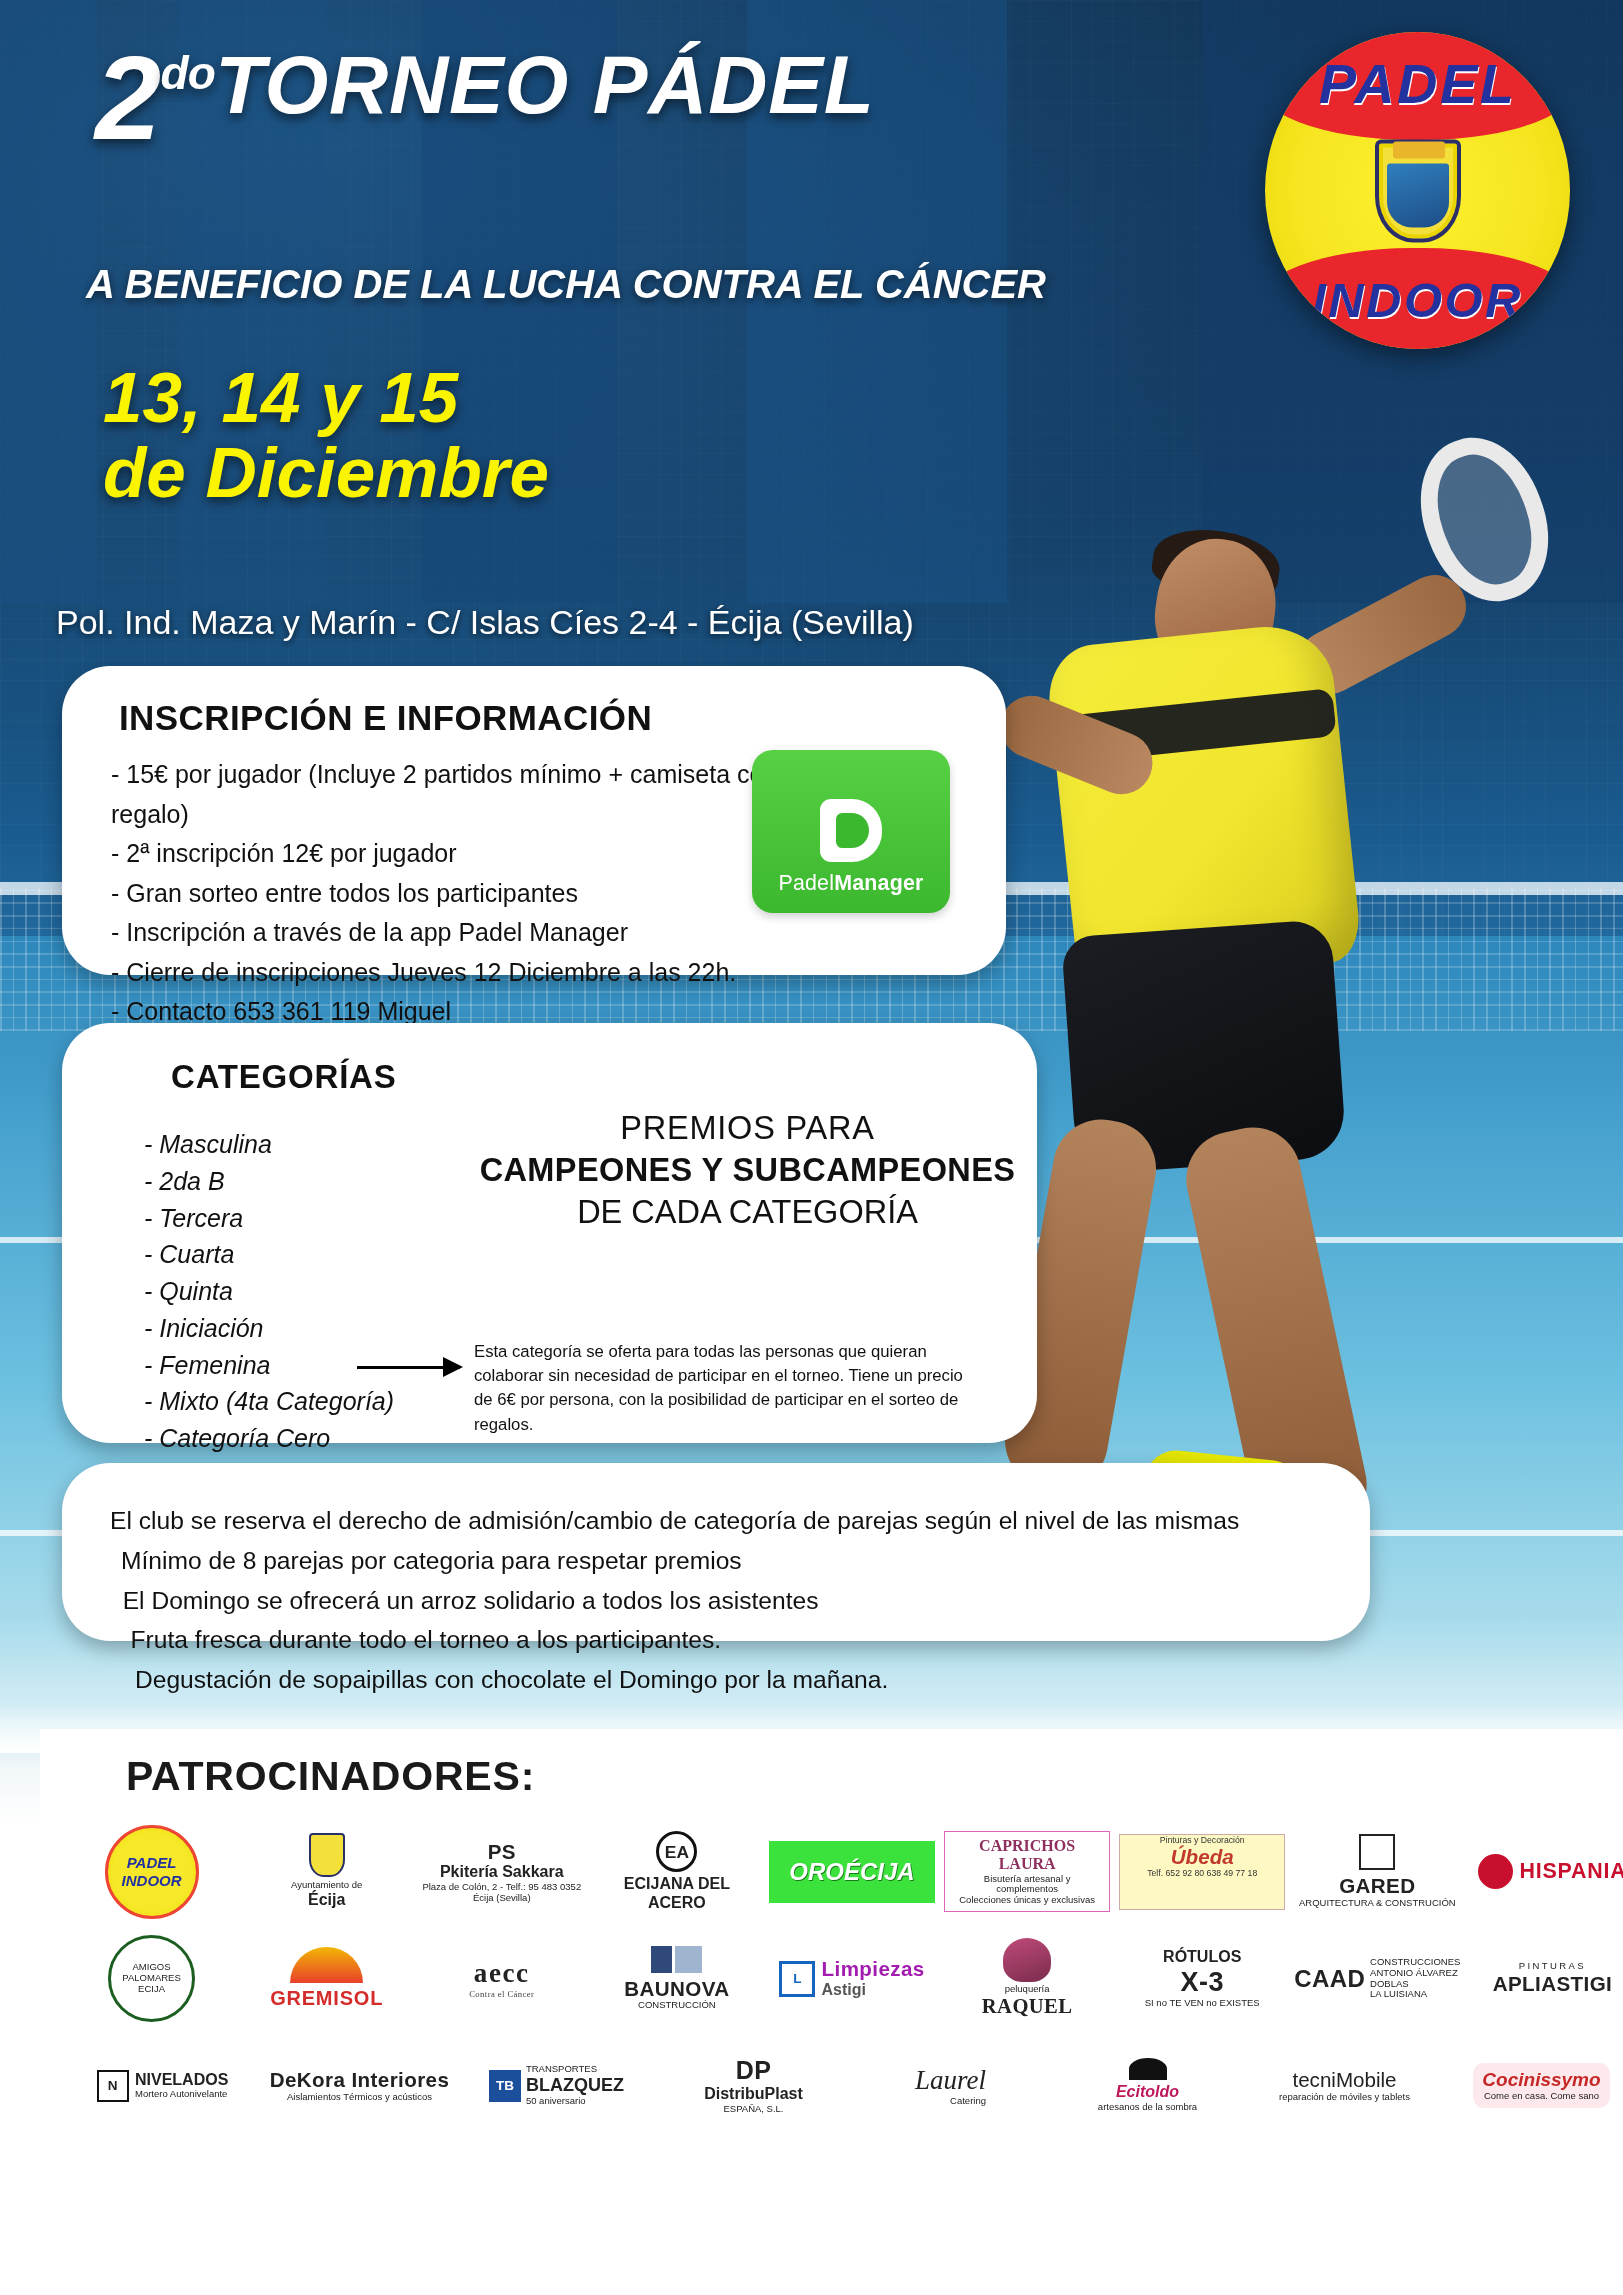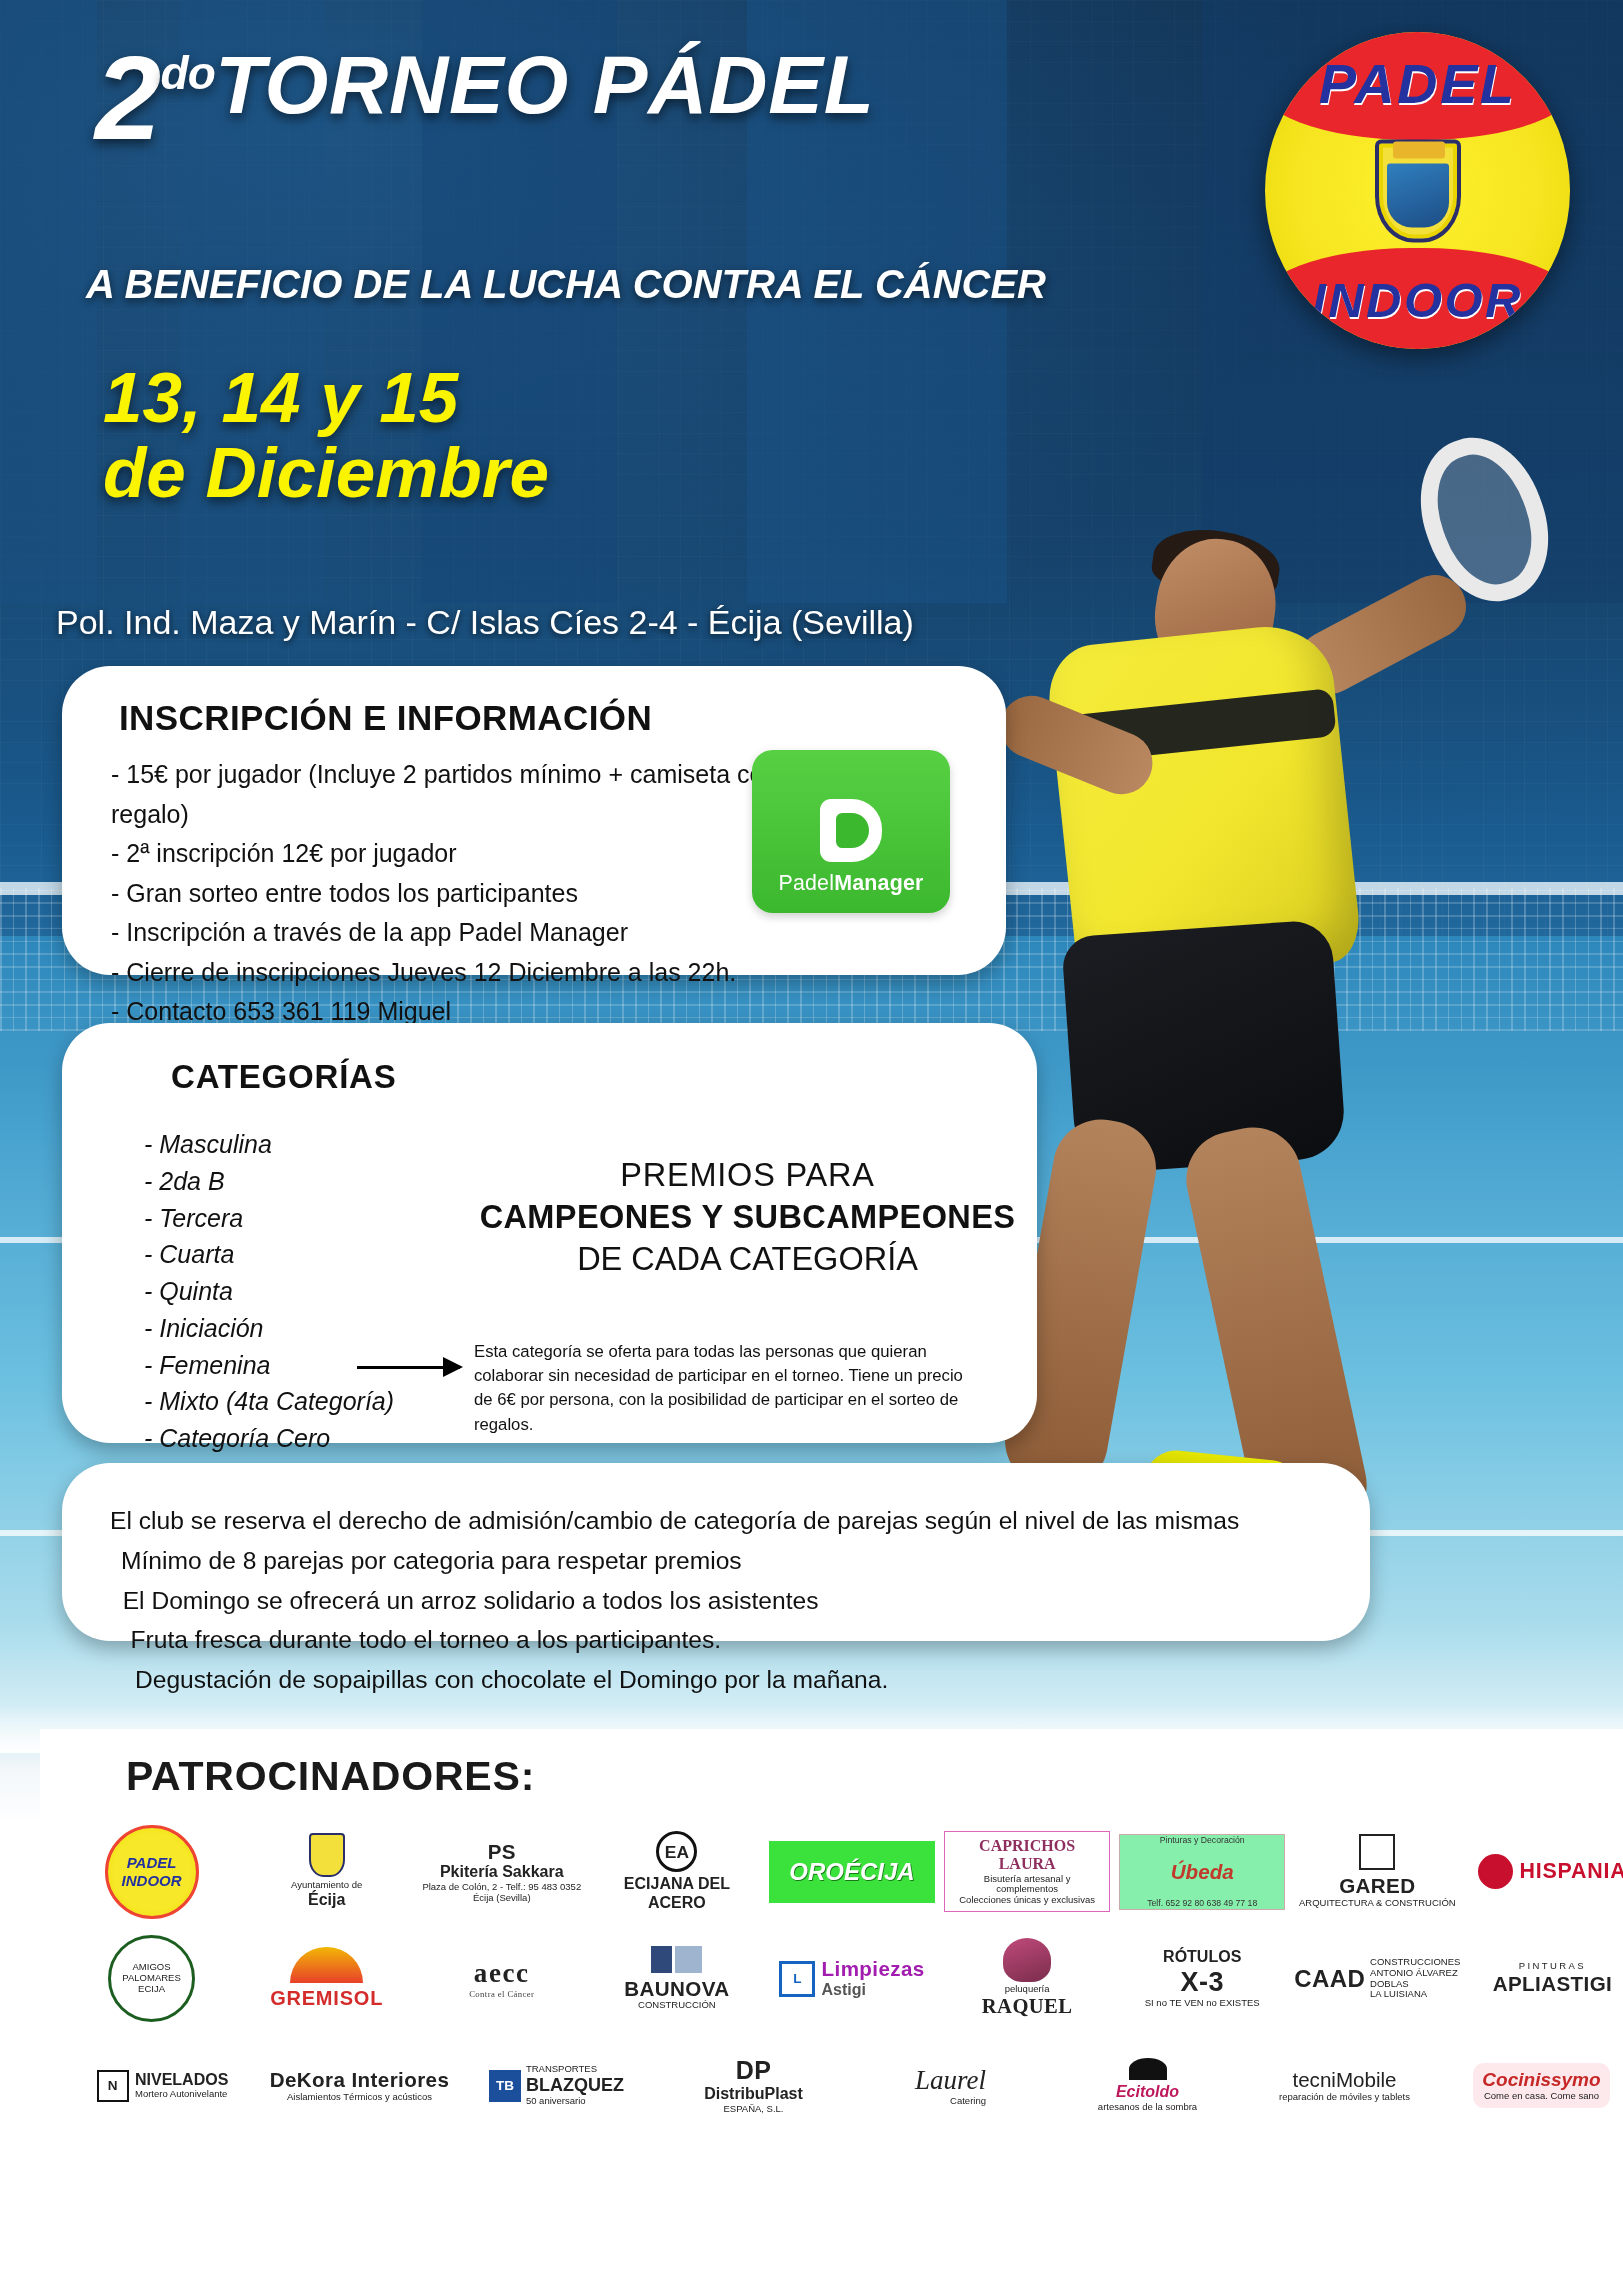--- a/index.html
+++ b/index.html
@@ -229,21 +229,20 @@
 
   .card-cat { left:62px; top:1023px; width:975px; height:420px; }
   .cat-title { position:absolute; left:109px; top:35px; font-size:33px; letter-spacing:0.8px; }
   .cat-list {
     position:absolute; left:82px; top:103px; font-size:25px; line-height:1.47;
     font-style:italic; color:#111;
   }
   .prizes {
     position:absolute; left:412px; top:87px; width:547px; text-align:center;
     color:#111;
-    margin-top:47px;
   }
   .prizes .l1 { font-size:32.5px; letter-spacing:0.8px; }
   .prizes .l2 { font-size:32.5px; font-weight:bold; letter-spacing:0.4px; margin-top:4.8px; }
   .prizes .l3 { font-size:32.5px; margin-top:4.8px; }
   .zero-note {
     position:absolute; left:412px; top:317px; width:507px;
     font-size:16.7px; line-height:1.45; color:#111;
   }
   .arrow {
     position:absolute; left:295px; top:343px; width:103px; height:3.2px; background:#000;
@@ -279,22 +278,22 @@
   .sp .sm { font-size:9.5px; }
   .row1 { top:95px; }
   .row2 { top:202px; }
   .row3 { top:309px; }
   .sp-padel { background:radial-gradient(circle,#f7e92a 60%,#efd900); border-radius:50%;
     width:94px; height:94px; border:3.2px solid #e43; color:#2432a0; font-weight:bold;
     font-style:italic; font-size:15px; display:flex; flex-direction:column; justify-content:center;}
   .sp-green { background:#3ce23c; width:100%; height:62px; display:flex; align-items:center;
     justify-content:center; font-size:24px; font-style:italic; font-weight:bold; color:#fff;
     text-shadow:0.8px 0.8px 0 #1a7a1a; }
-  .sp-ubeda { background:#86efac; width:100%; height:76px; border:1.6px solid #caa; display:flex;
-    flex-direction:column; align-items:center; justify-content:space-between; }
+  .sp-ubeda { background:#fef9c3; width:100%; height:76px; border:1.6px solid #caa; display:flex;
+    flex-direction:column; align-items:center; justify-content:flex-start; }
   .sp-ubeda .u1{ font-size:8.7px; color:#333;}
   .sp-ubeda .u2{ font-size:20.6px; font-weight:bold; color:#c0392b; font-style:italic;}
   .sp-hisp { color:#c8102e; font-weight:bold; font-size:21.4px; letter-spacing:0.8px; }
   .sp-gremi { color:#d42b2b; font-weight:bold; font-size:20px; letter-spacing:0.8px; }
   .sp-sun { width:73px; height:36px; background:linear-gradient(#f2b705,#e8402a); border-radius:36px 36px 0 0; }
   .sp-aecc { font-family:"Liberation Serif", serif; }
   .sp-aecc .big{ font-size:27px; font-weight:bold; letter-spacing:1.6px; }
   .label-sub { font-size:8.7px; color:#444; letter-spacing:0.4px; }
   .sp-box { border:2.4px solid #222; width:36px; height:36px; display:inline-block; }
   .sp-laurel { font-family:"Liberation Serif", serif; font-size:27px; font-style:italic; }

